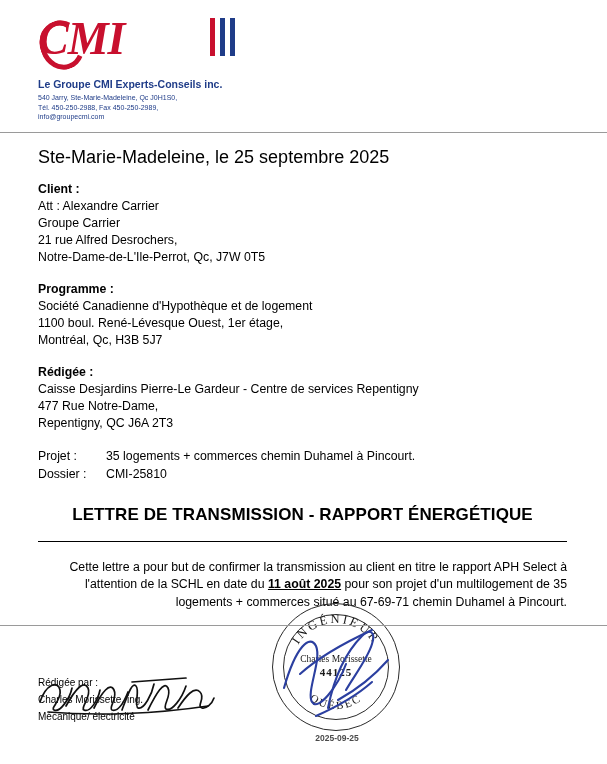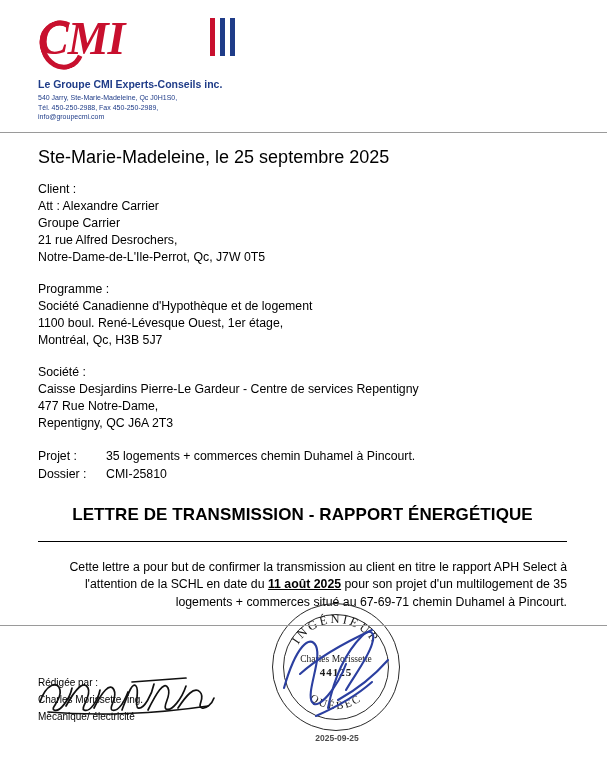--- a/index.html
+++ b/index.html
@@ -95,21 +95,21 @@
     line-height: 17px;
   }
   .date-line {
     margin-top: 16px;
     font-size: 18px;
   }
   .block {
     margin-top: 15px;
   }
   .block .hd {
-    font-weight: normal;
+    font-weight: bold;
   }
   .b { font-weight: normal; }
   .lines div { white-space: pre; }
 
   .proj-table {
     margin-top: 16px;
     border-collapse: collapse;
     font-size: 12.3px;
   }
   .proj-table td {
@@ -245,21 +245,21 @@
     </div>
 
     <div class="block">
       <div class="hd">Programme :</div>
       <div class="b">Société Canadienne d'Hypothèque et de logement</div>
       <div>1100 boul. René-Lévesque Ouest, 1er étage,</div>
       <div>Montréal, Qc, H3B 5J7</div>
     </div>
 
     <div class="block">
-      <div class="hd">Société :</div>
+      <div class="hd">Rédigée :</div>
       <div class="b">Caisse Desjardins Pierre-Le Gardeur - Centre de services Repentigny</div>
       <div>477 Rue Notre-Dame,</div>
       <div>Repentigny, QC J6A 2T3</div>
     </div>
 
     <table class="proj-table">
       <tbody>
           <tr>
         <td class="label">Projet :</td>
         <td>35 logements + commerces chemin Duhamel à Pincourt.</td>

